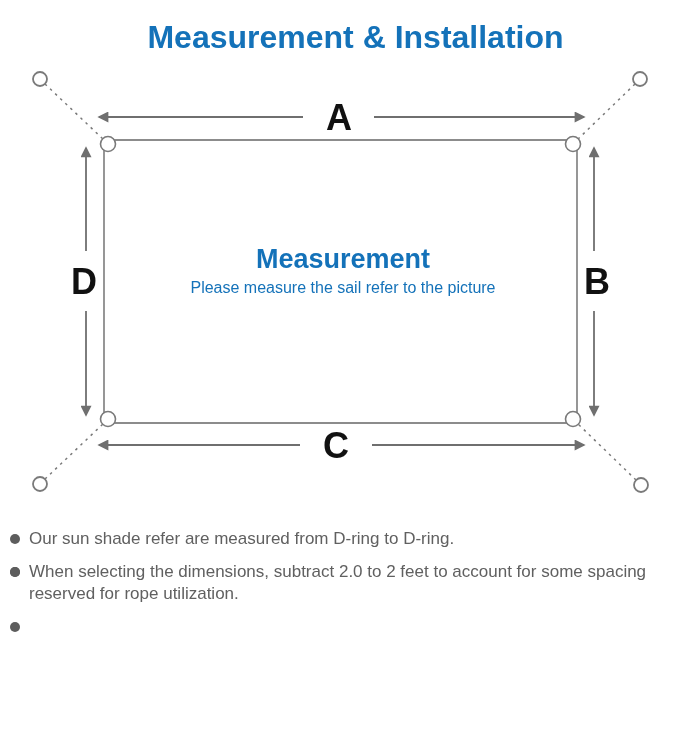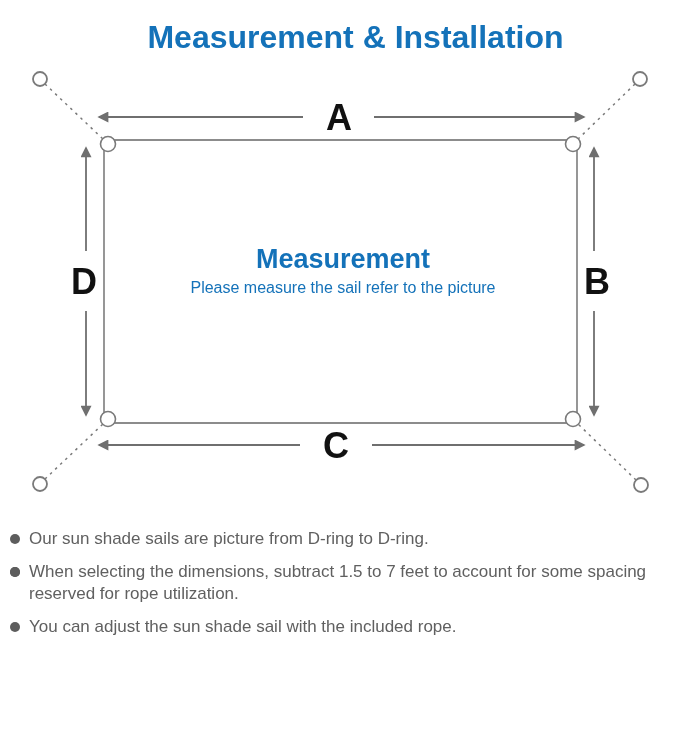--- a/index.html
+++ b/index.html
@@ -96,28 +96,27 @@
     <text class="dim-label" x="84" y="239" text-anchor="middle">D</text>
     <text class="dim-label" x="597" y="239" text-anchor="middle">B</text>
 
     <text class="center-title" x="343" y="213" text-anchor="middle">Measurement</text>
     <text class="center-sub" x="343" y="238" text-anchor="middle">Please measure the sail refer to the picture</text>
   </svg>
 
   <ul id="notes">
     <li>
       <span class="bullet"></span>
-      <span>Our sun shade sails are picture from D-ring to D-ring.</span>
+      <span>Our sun shade refer are measured from D-ring to D-ring.</span>
     </li>
     <li>
       <span class="bullet"></span>
     </li>
     <li>
       <span class="bullet"></span>
-      <span>When selecting the dimensions, subtract 1.5 to 7 feet to account for some spacing reserved for rope utilization.</span>
+      <span>When selecting the dimensions, subtract 2.0 to 2 feet to account for some spacing reserved for rope utilization.</span>
     </li>
     <li>
       <span class="bullet"></span>
-      <span>You can adjust the sun shade sail with the included rope.</span>
     </li>
   </ul>
 
 </div>
 
 </body></html>

